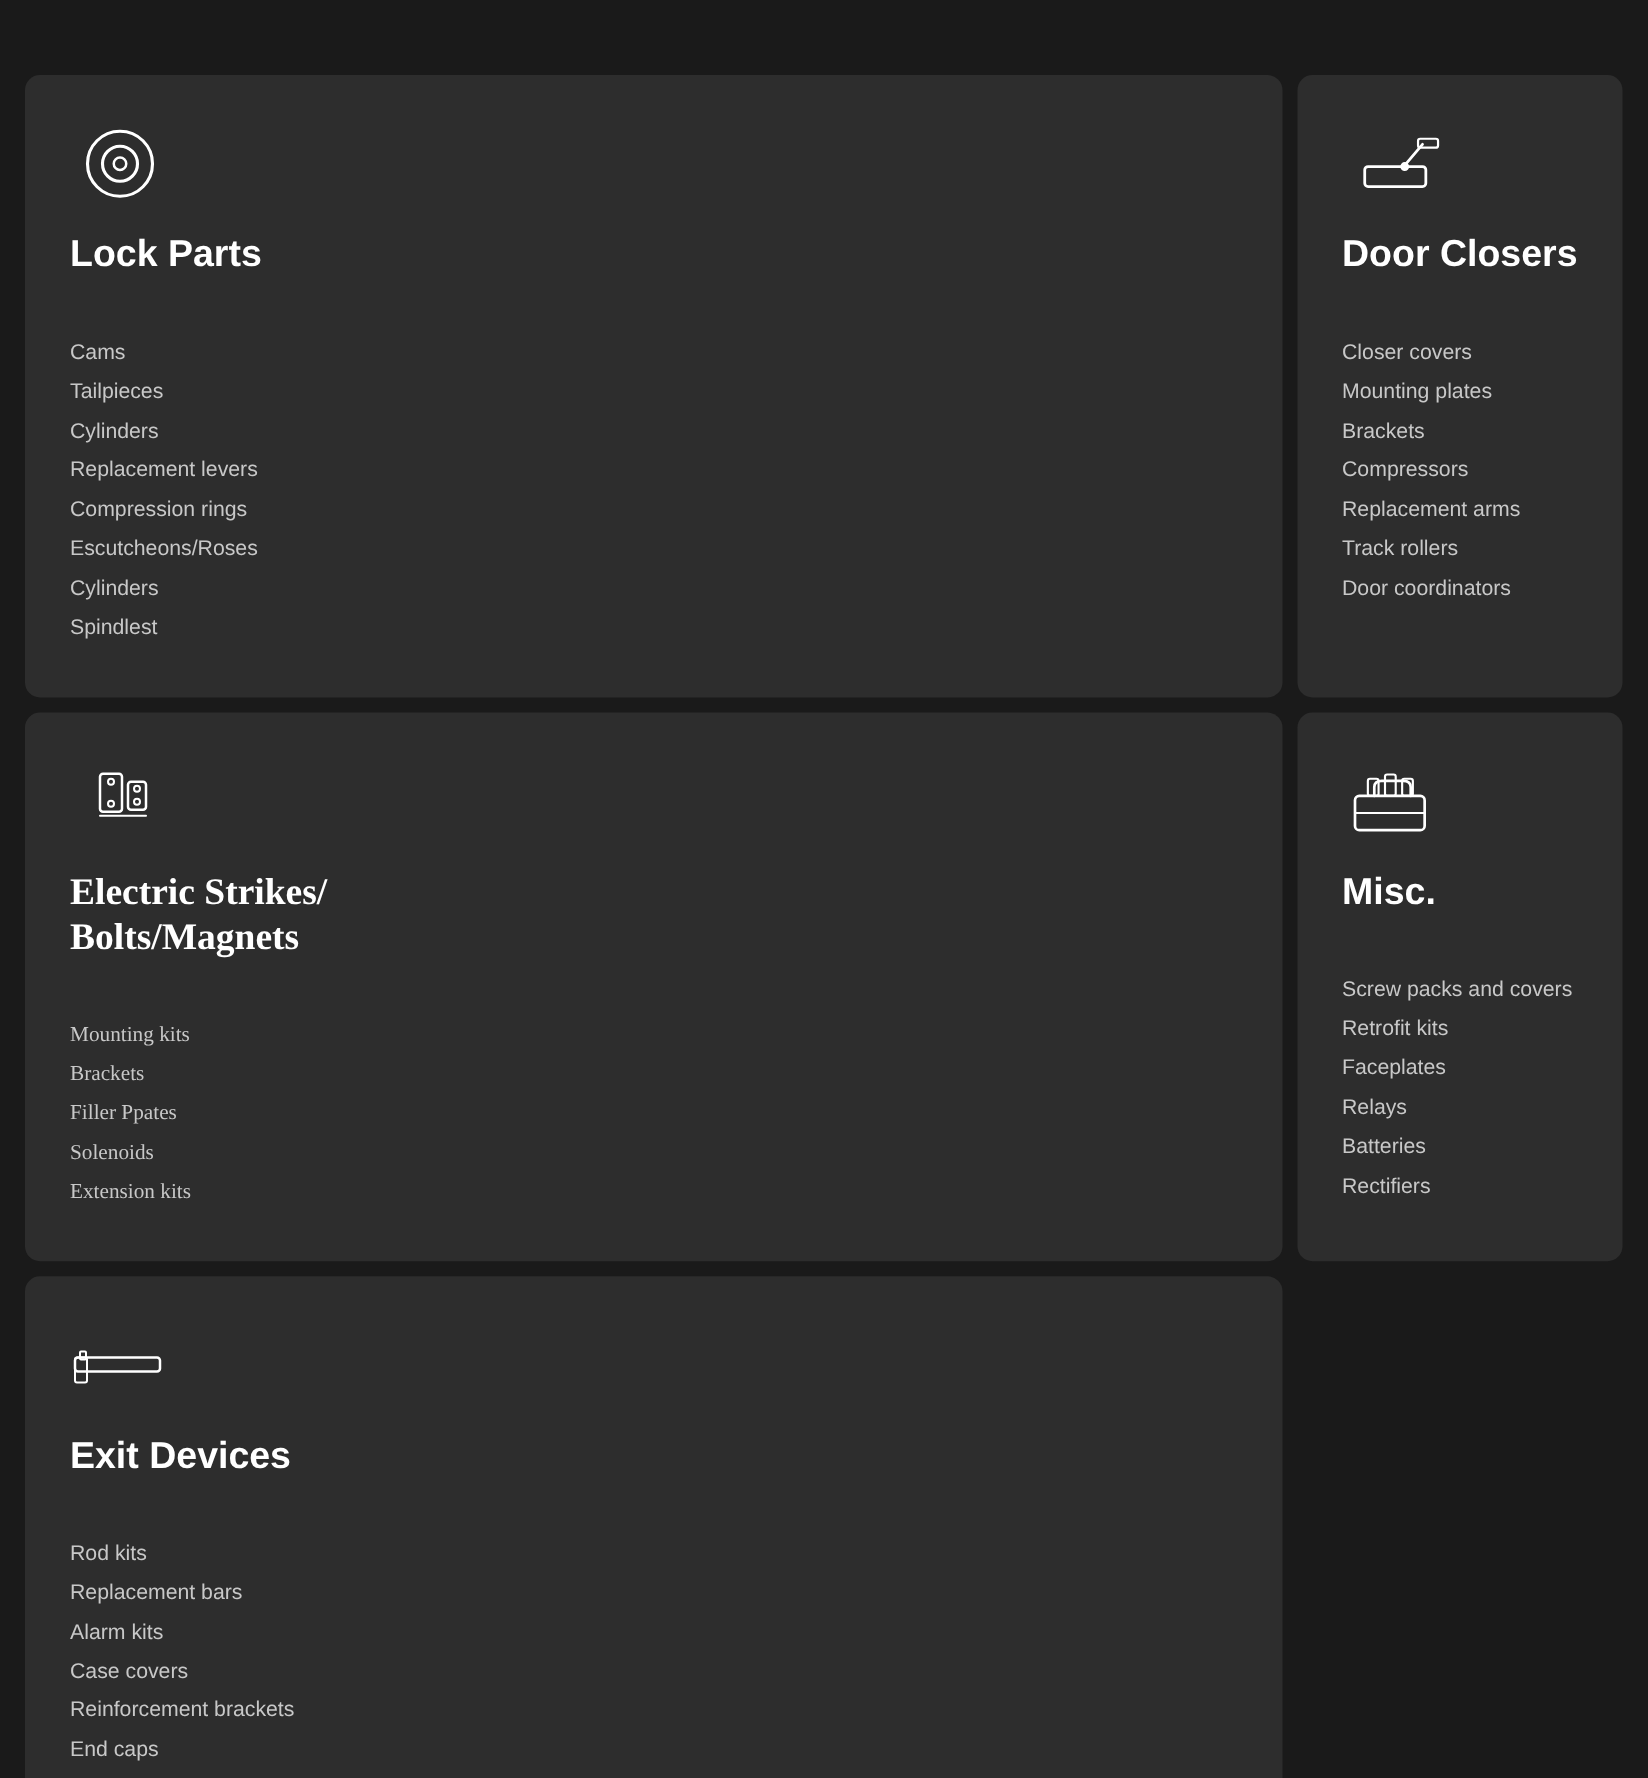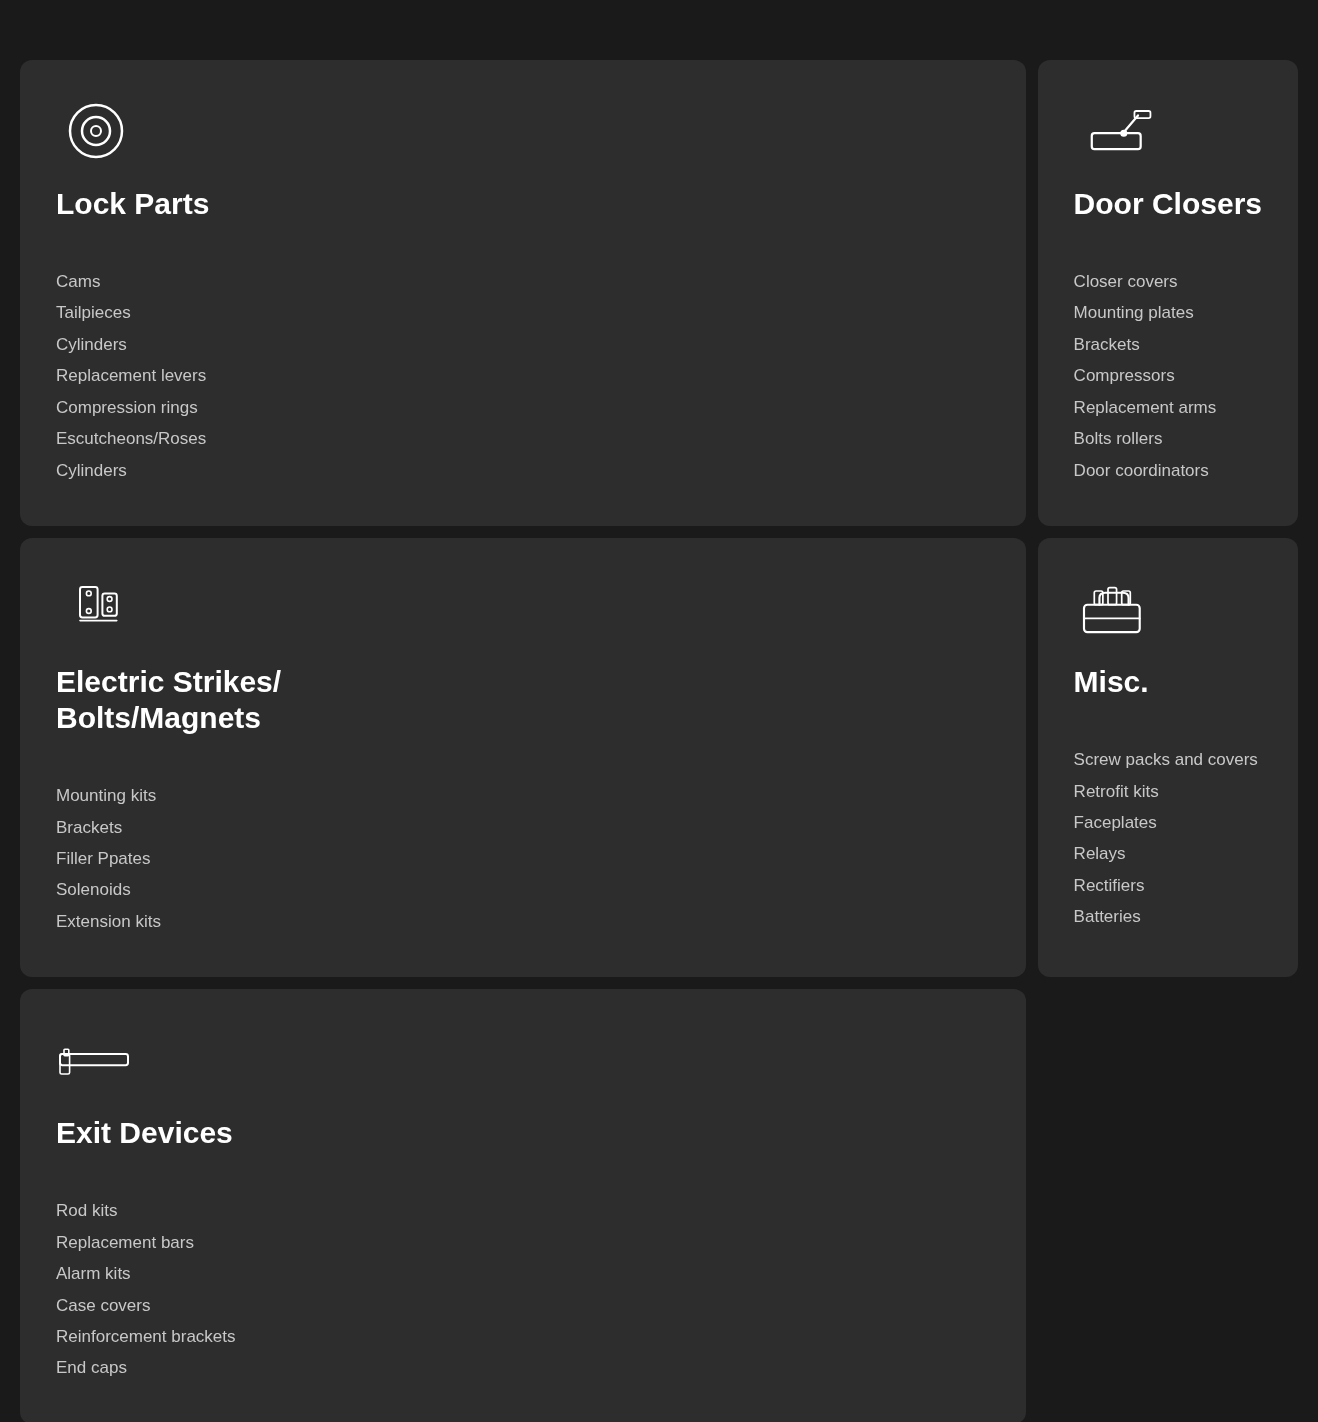--- a/index.html
+++ b/index.html
@@ -19,20 +19,21 @@
       margin: 0 auto;
     }
     .card {
       background-color: #2d2d2d;
       border-radius: 12px;
       padding: 36px 36px 40px 36px;
     }
     .card:nth-child(4) {
       grid-column: 1;
       grid-row: 2;
+      font-family: Liberation Serif, serif;
     }
     .card:nth-child(5) {
       grid-column: 2;
       grid-row: 2;
     }
     .card-icon {
       margin-bottom: 20px;
       height: 70px;
       display: flex;
       align-items: center;
@@ -79,41 +80,42 @@
     </div>
     <div class="card-title">Lock Parts</div>
     <ul class="card-list">
     <li>Cams</li>
         <li>Tailpieces</li>
         <li>Cylinders</li>
         <li>Replacement levers</li>
         <li>Compression rings</li>
         <li>Escutcheons/Roses</li>
         <li>Cylinders</li>
+        <li>Spindlest</li>
       </ul>
   </div>
 
   <div class="card">
     <div class="card-icon">
       <svg viewBox="0 0 90 65">
 
         <rect x="20" y="35" width="55" height="18" rx="3" stroke="white" stroke-width="2.5" fill="none"></rect>
         <line x1="55" y1="35" x2="72" y2="15" stroke="white" stroke-width="2.5"></line>
         <rect x="68" y="10" width="18" height="8" rx="2" stroke="white" stroke-width="2" fill="none"></rect>
         <circle cx="56" cy="35" r="3" fill="white"></circle>
       </svg>
     </div>
     <div class="card-title">Door Closers</div>
     <ul class="card-list">
     <li>Closer covers</li>
         <li>Mounting plates</li>
         <li>Brackets</li>
         <li>Compressors</li>
         <li>Replacement arms</li>
-        <li>Bolts rollers</li>
+        <li>Track rollers</li>
         <li>Door coordinators</li>
       </ul>
   </div>
 
   <div class="card">
     <div class="card-icon">
       <svg viewBox="0 0 100 55">
 
         <rect x="5" y="20" width="85" height="14" rx="3" stroke="white" stroke-width="2.5" fill="none"></rect>
         <rect x="5" y="20" width="12" height="25" rx="2" stroke="white" stroke-width="2" fill="none"></rect>
@@ -166,18 +168,18 @@
         <rect x="38" y="10" width="10" height="20" rx="2" stroke="white" stroke-width="2" fill="none"></rect>
         <rect x="54" y="14" width="10" height="16" rx="2" stroke="white" stroke-width="2" fill="none"></rect>
       </svg>
     </div>
     <div class="card-title">Misc.</div>
     <ul class="card-list">
     <li>Screw packs and covers</li>
         <li>Retrofit kits</li>
         <li>Faceplates</li>
         <li>Relays</li>
+        <li>Batteries</li>
         <li>Rectifiers</li>
-        <li>Batteries</li>
       </ul>
   </div>
 
 </div>
 
 </body></html>

